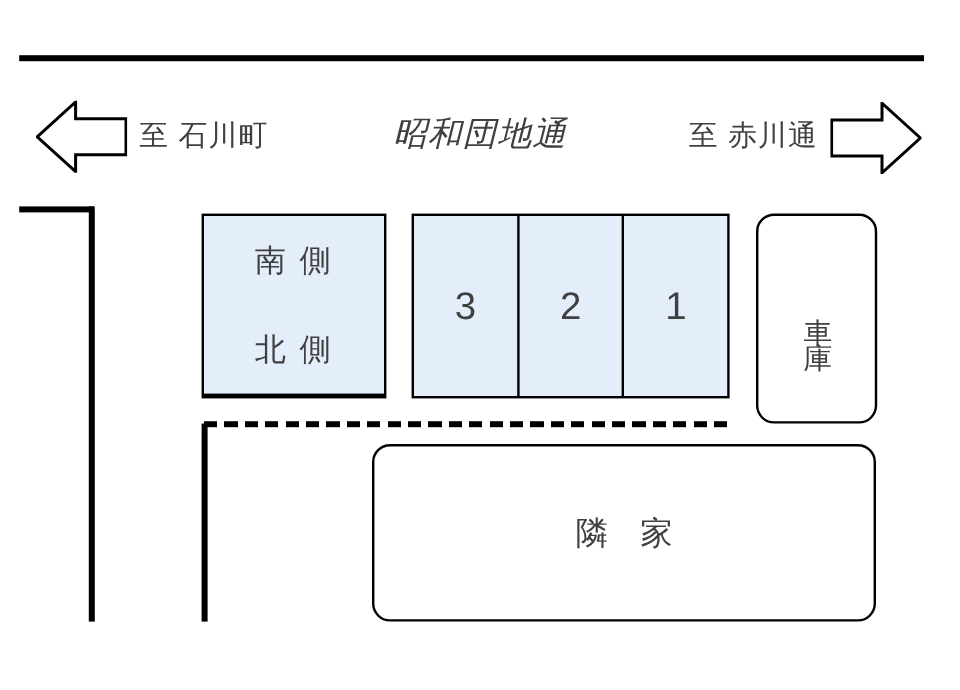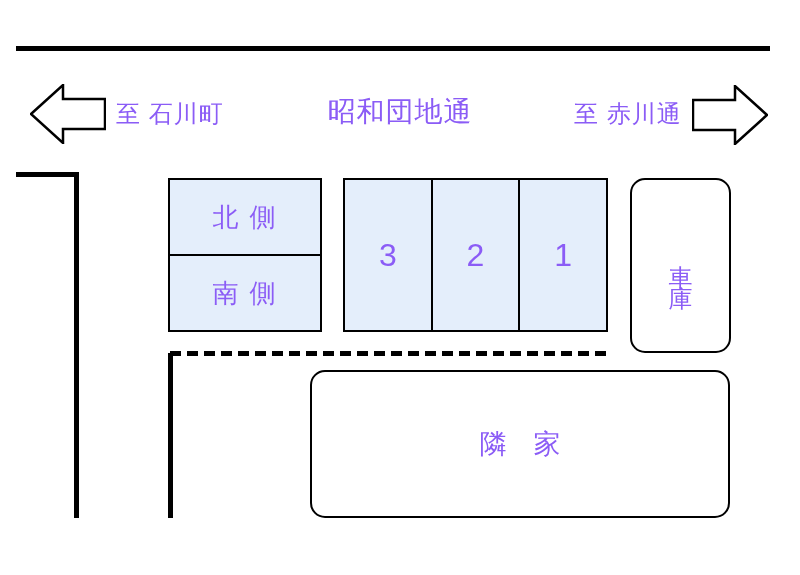--- a/index.html
+++ b/index.html
@@ -2,32 +2,32 @@
 <html><head>
 <meta charset="utf-8">
 <style>
   html, body { margin: 0; padding: 0; background: #ffffff; }
   .canvas {
     position: relative;
     width: 800px;
     height: 575px;
     background: var(--background, #ffffff);
     font-family: "Liberation Sans", "DejaVu Sans", sans-serif;
-    color: #8b5cf6;
+    color: #404040;
     overflow: hidden;
   }
   .abs { position: absolute; }
 
   
   .road-line { left: 16px; top: 46px; width: 754px; height: 5px; background: var(--line, #000); }
 
   
   .road-label { top: 99px; height: 30px; line-height: 30px; font-size: 24px; letter-spacing: 1px; white-space: nowrap; }
   .dest-left  { left: 116px; }
-  .street-name { left: 280px; width: 240px; text-align: center; font-size: 28px; top: 97px; }
+  .street-name { left: 280px; width: 240px; text-align: center; font-size: 28px; top: 97px; font-style: italic; }
   .dest-right { left: 558px; margin-left: 16px; }
 
   .arrow-svg { display: block; }
 
   
   .bound-h { left: 16px; top: 172px; width: 62px; height: 5px; background: var(--line, #000); }
   .bound-v { left: 74px; top: 172px; width: 5px;  height: 346px; background: var(--line, #000); }
 
   
   .ns-box {
@@ -104,25 +104,25 @@
   <div class="abs road-label dest-right">至 赤川通</div>
 
   <svg class="abs arrow-svg" style="left:692px; top:85px;" width="76" height="60" viewBox="0 0 76 60">
     <polygon points="75,30 43,1 43,15 1,15 1,45 43,45 43,59" fill="#ffffff" stroke="#000000" stroke-width="2.5" stroke-linejoin="miter"></polygon>
   </svg>
 
   <div class="abs bound-h"></div>
   <div class="abs bound-v"></div>
 
   <div class="abs ns-box">
+    <div class="ns-cell">
+      <span>南 側</span>
+    </div>
     <div class="ns-cell first">
       <span>北 側</span>
-    </div>
-    <div class="ns-cell">
-      <span>南 側</span>
     </div>
   </div>
 
   <div class="abs spaces-box">
     <div class="space-cell">
       <span>3</span>
     </div>
     <div class="space-cell">
       <span>2</span>
     </div>

